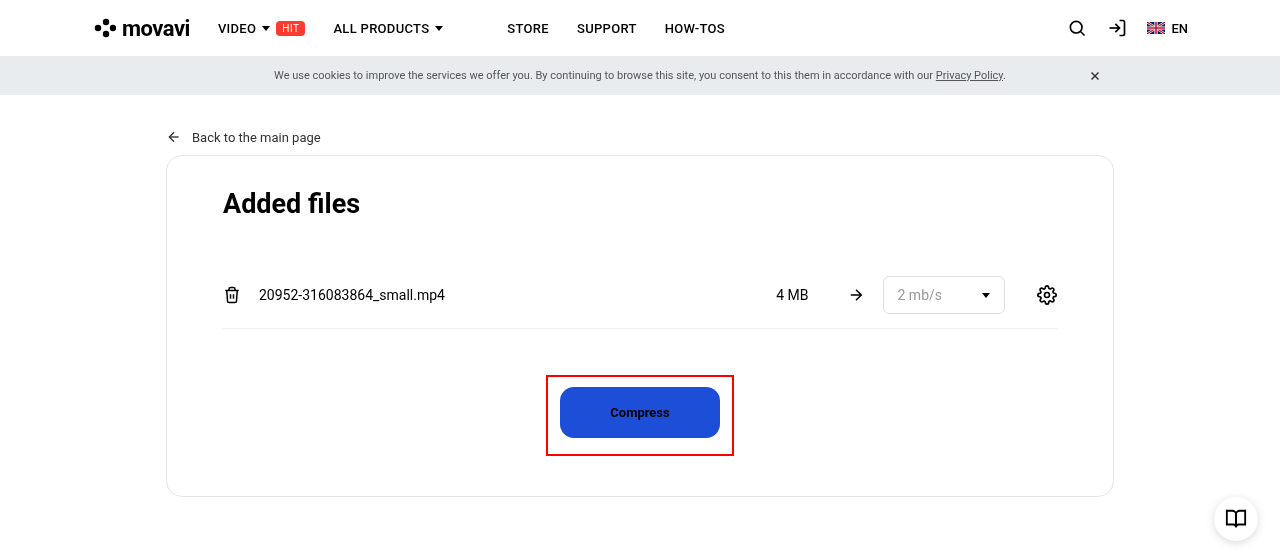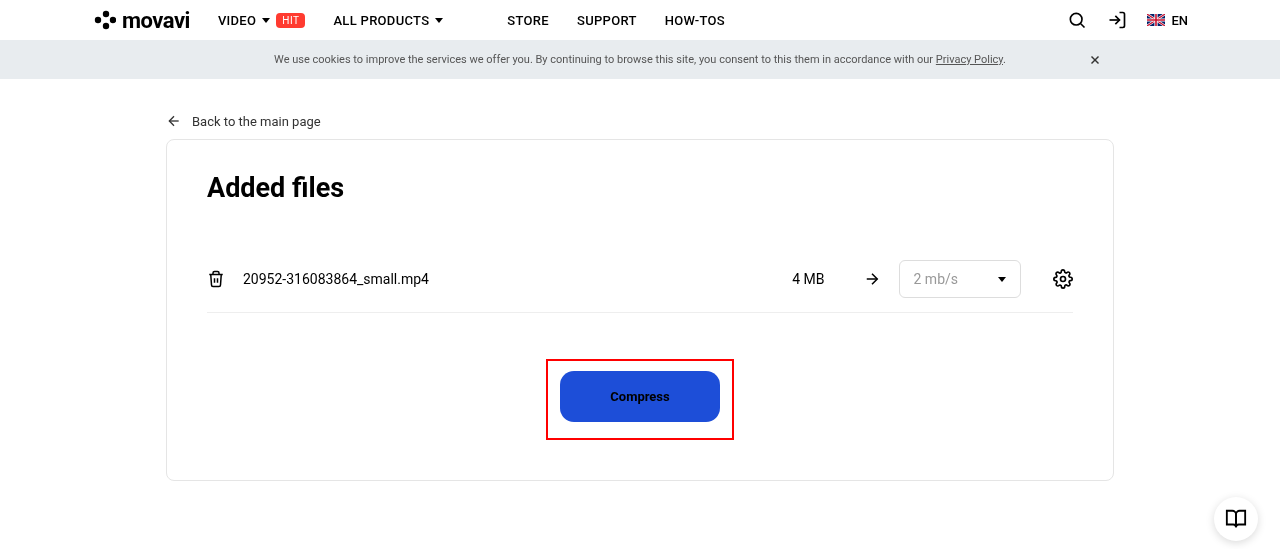--- a/index.html
+++ b/index.html
@@ -1,34 +1,34 @@
 <!DOCTYPE html>
 <html><head>
 <meta charset="utf-8">
 <style>
 *{margin:0;padding:0;box-sizing:border-box;font-family:-apple-system,BlinkMacSystemFont,"Segoe UI",Roboto,sans-serif}
 body{background:#fff;width:1280px;height:549px;overflow:hidden;position:relative}
-.header{display:flex;align-items:center;padding:0 92px;height:40px;background:#fff}
+.header{display:flex;align-items:center;padding:0 92px;height:56px;background:#fff}
 .logo{display:flex;align-items:center;gap:6px;margin-right:28px}
 .logo-icon{width:24px;height:24px;position:relative}
 .logo-text{font-size:22px;font-weight:700;letter-spacing:-.5px}
 .nav{display:flex;align-items:center;gap:28px}
 .nav-item{display:flex;align-items:center;gap:6px;font-size:13px;font-weight:500;letter-spacing:.3px;color:#000;cursor:pointer}
 .badge-hit{background:#ff3b30;color:#fff;font-size:10px;font-weight:400;padding:2px 6px;border-radius:4px;letter-spacing:.5px}
 .nav-right{margin-left:auto;display:flex;align-items:center;gap:20px}
 .icon-btn{cursor:pointer;display:flex;align-items:center;justify-content:center}
 .lang{display:flex;align-items:center;gap:6px;font-size:13px;font-weight:500}
 .flag{width:18px;height:12px;position:relative;background:linear-gradient(to bottom,#012169 50%,#012169 50%);overflow:hidden}
 .cookie-bar{background:#e8ecef;padding:13px 0;display:flex;align-items:center;justify-content:center;position:relative}
 .cookie-text{font-size:11px;color:#555}
 .cookie-link{color:#555;text-decoration:underline;cursor:pointer}
 .cookie-close{position:absolute;right:178px;cursor:pointer}
 .content{padding:34px 166px 0}
 .back-link{display:flex;align-items:center;gap:10px;font-size:13px;color:#333;cursor:pointer;margin-bottom:10px}
-.card{border:1px solid #e5e5e5;border-radius:8px;padding:32px 40px 40px}
+.card{border:1px solid #e5e5e5;border-radius:16px;padding:32px 56px 40px}
 .card-title{font-size:27px;font-weight:700;margin-bottom:42px}
 .file-row{display:flex;align-items:center;gap:18px;padding:14px 0;border-bottom:1px solid #eee}
 .file-name{font-size:14px;flex:1}
 .file-size{font-size:14px;margin-right:20px}
 .rate-select{border:1px solid #ddd;border-radius:6px;padding:10px 14px;display:flex;align-items:center;gap:40px;font-size:14px;color:#999;cursor:pointer}
 .compress-wrap{display:flex;justify-content:center;margin-top:46px}
 .highlight-box{border:2px solid #ff0000;padding:10px 12px 16px;display:inline-block}
 .compress-btn{background:#1d4ed8;color:#000;font-size:13px;font-weight:700;border:none;border-radius:14px;padding:18px 50px;cursor:pointer}
 .fab{position:absolute;right:22px;bottom:8px;width:44px;height:44px;border-radius:22px;background:#fff;box-shadow:0 2px 8px rgba(0,0,0,.15);display:flex;align-items:center;justify-content:center;cursor:pointer}
 .chev{display:inline-block;width:0;height:0;border-left:4px solid transparent;border-right:4px solid transparent;border-top:5px solid #000}

